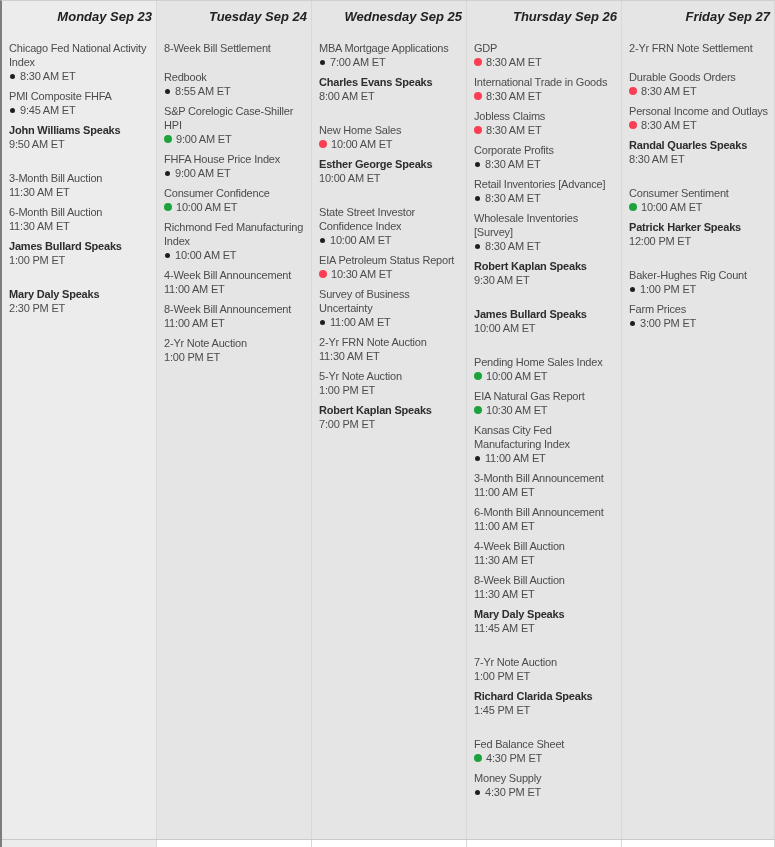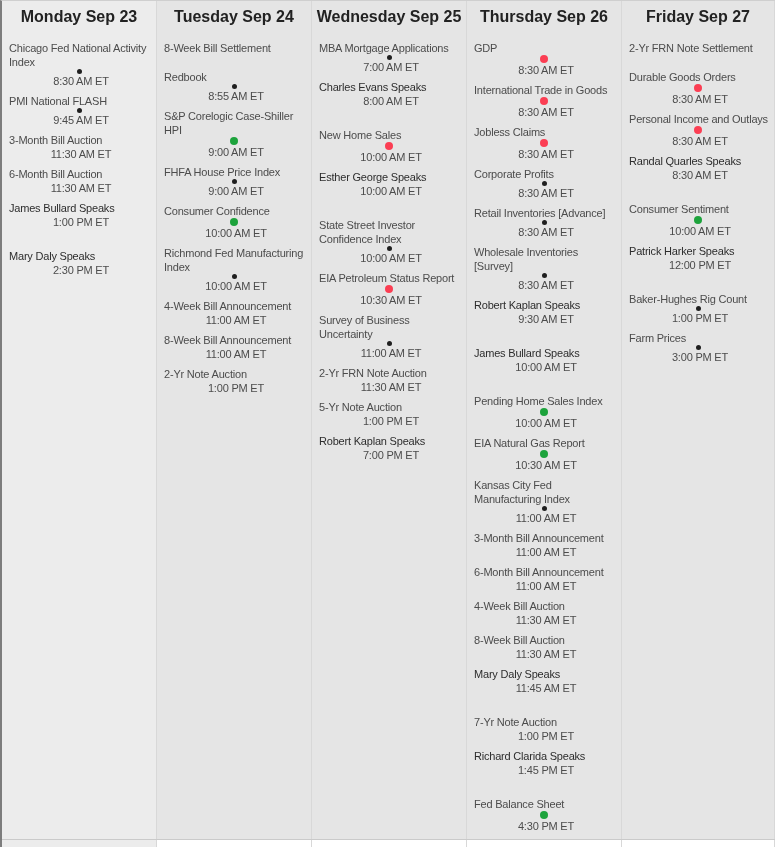--- a/index.html
+++ b/index.html
@@ -25,33 +25,33 @@
   }
   .week-row{display:flex;flex:1 1 auto;overflow:hidden;}
   .day-col{
     width:155px;flex:0 0 auto;
     border-right:1px solid var(--col-border);
     background:#e5e5e5;overflow:hidden;
   }
   .day-col:last-child{flex:1 1 auto;}
   .day-col.highlighted{background:var(--today-bg);}
   .day-header{
-    text-align:center;font-weight:bold;font-size:16px;color:#222;
-    padding:9px 4px 5px 4px;line-height:14px;
+    text-align:right;font-weight:bold;font-size:13px;color:#222;
+    padding:9px 4px 5px 4px;line-height:14px;font-style:italic;
   }
   .events{padding:12px 3px 0 7px;}
   .event{
     margin-bottom:6px;font-size:11px;line-height:14px;
     letter-spacing:-0.2px;color:var(--title-color);
   }
   .event.speaker{margin-bottom:20px;}
   .event.no-time{margin-bottom:15px;}
   .event .title{display:block;}
-  .event.speaker .title{font-weight:normal;color:var(--bold-color);}
-  .time-line{display:flex;align-items:center;flex-direction:column;}
+  .event.speaker .title{font-weight:bold;color:var(--bold-color);}
+  .time-line{display:flex;align-items:center;}
   .dot{border-radius:50%;flex:0 0 auto;margin-right:4px;}
   .dot.red{width:8px;height:8px;background:var(--dot-red);}
   .dot.green{width:8px;height:8px;background:var(--dot-green);}
   .dot.black{width:5px;height:5px;background:var(--dot-black);margin-left:1px;margin-right:5px;}
   .bottom-strip{
     flex:0 0 auto;height:8px;border-top:1px solid #cacaca;display:flex;
   }
   .bottom-strip .cell{
     width:155px;flex:0 0 auto;border-right:1px solid var(--col-border);background:#fff;
   }
@@ -67,24 +67,30 @@
         <div class="day-header">Monday Sep 23</div>
         <div class="events">
           <div class="event">
             <span class="title">Chicago Fed National Activity Index</span>
             <div class="time-line">
               <span class="dot black"></span>
               <span>8:30 AM ET</span>
             </div>
           </div>
           <div class="event">
-            <span class="title">PMI National FLASH</span>
+            <span class="title">PMI Composite FHFA</span>
             <div class="time-line">
               <span class="dot black"></span>
               <span>9:45 AM ET</span>
+            </div>
+          </div>
+          <div class="event speaker">
+            <span class="title">John Williams Speaks</span>
+            <div class="time-line">
+              <span>9:50 AM ET</span>
             </div>
           </div>
           <div class="event">
             <span class="title">3-Month Bill Auction</span>
             <div class="time-line">
               <span>11:30 AM ET</span>
             </div>
           </div>
           <div class="event">
             <span class="title">6-Month Bill Auction</span>

